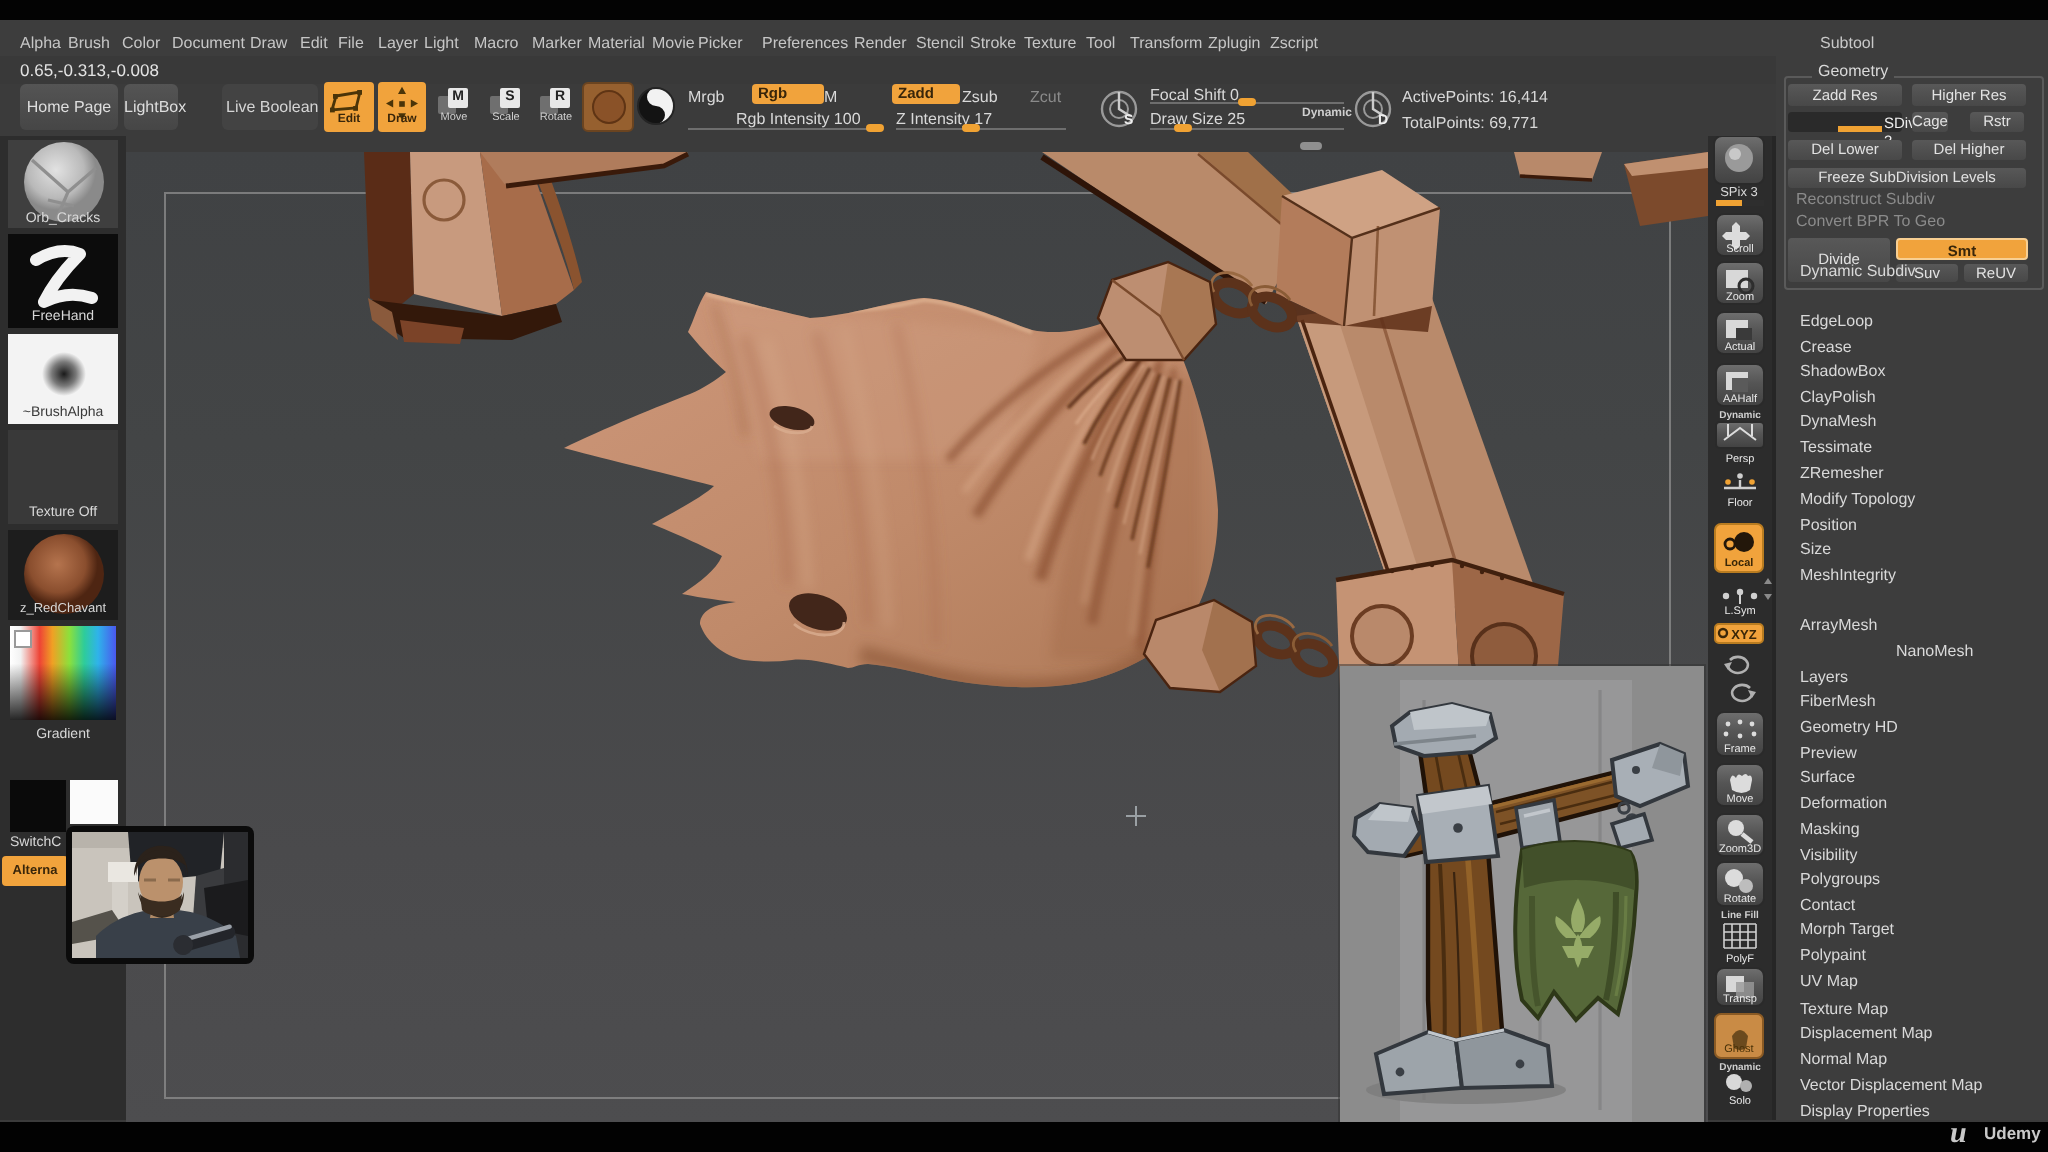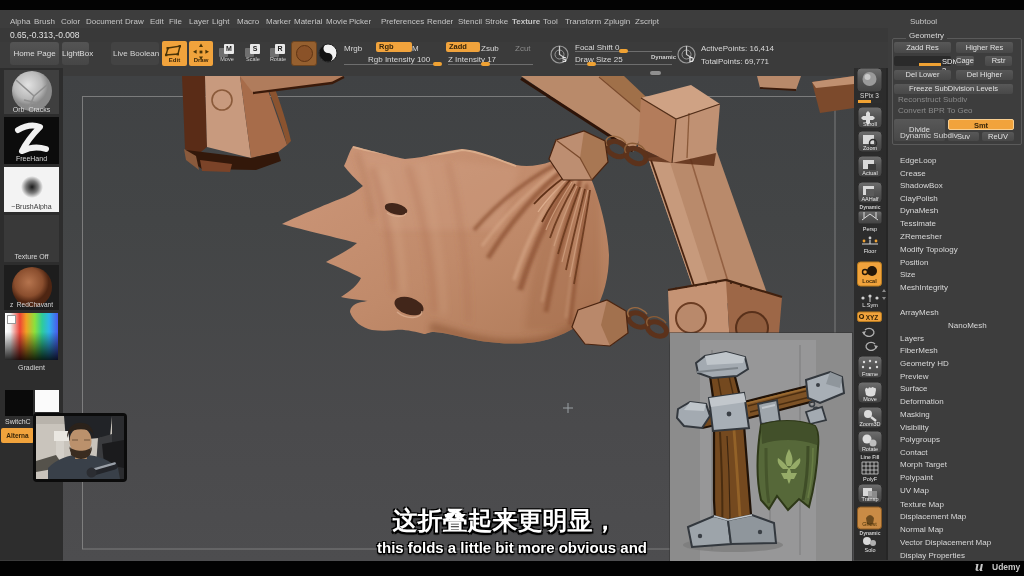--- a/index.html
+++ b/index.html
@@ -36,21 +36,21 @@
     <span class="menu" style="left:212px;">Light</span>
     <span class="menu" style="left:237px;">Macro</span>
     <span class="menu" style="left:266px;">Marker</span>
     <span class="menu" style="left:294px;">Material</span>
     <span class="menu" style="left:326px;">Movie</span>
     <span class="menu" style="left:349px;">Picker</span>
     <span class="menu" style="left:381px;">Preferences</span>
     <span class="menu" style="left:427px;">Render</span>
     <span class="menu" style="left:458px;">Stencil</span>
     <span class="menu" style="left:485px;">Stroke</span>
-    <span class="menu" style="left:512px;font-weight:bold;">Texture</span>
+    <span class="menu" style="left:512px;">Texture</span>
     <span class="menu" style="left:543px;">Tool</span>
     <span class="menu" style="left:565px;">Transform</span>
     <span class="menu" style="left:604px;">Zplugin</span>
     <span class="menu" style="left:635px;">Zscript</span>
   </div>
 
   <div class="abs" style="left:0;top:28px;width:1024px;height:14px;background:#393939;"></div>
   <div class="abs" style="left:10px;top:30px;font-size:8.5px;color:#e3e3e3;">0.65,-0.313,-0.008</div>
 
   <div class="abs" style="left:0;top:42px;width:1024px;height:34px;background:#3b3b3b;"></div>
@@ -687,26 +687,20 @@
 
         <g transform="rotate(-16 66 53)">
           <rect x="54" y="50" width="28" height="7" rx="3.5" fill="#23252a"></rect>
           <rect x="55" y="50" width="26" height="2.2" rx="1.1" fill="#9aa0a8"></rect>
           <circle cx="55" cy="53.5" r="5" fill="#2b2d32"></circle>
         </g>
       </svg>
     </div>
   </div>
 
-  <div class="abs" style="left:505px;top:504px;transform:translateX(-50%);font-size:25px;font-weight:bold;
-       color:#fff;white-space:nowrap;letter-spacing:0px;
-       text-shadow:-1.5px -1.5px 0 #000,1.5px -1.5px 0 #000,-1.5px 1.5px 0 #000,1.5px 1.5px 0 #000,0 2px 2px #000;">这折叠起来更明显，</div>
-  <div class="abs" style="left:512px;top:539px;transform:translateX(-50%);font-size:15px;font-weight:bold;
-       color:#fff;white-space:nowrap;
-       text-shadow:-1.2px -1.2px 0 #000,1.2px -1.2px 0 #000,-1.2px 1.2px 0 #000,1.2px 1.2px 0 #000,0 2px 2px #000;">this folds a little bit more obvious and</div>
 
   <div class="abs" style="left:0;top:561px;width:1024px;height:15px;background:#020202;"></div>
   <div id="udemy">
     <svg class="abs" style="left:972px;top:557px;" width="52" height="18" viewBox="0 0 52 18">
       <text x="3" y="14" font-size="15" font-weight="bold" font-style="italic" fill="#c9c9c9" font-family="Liberation Serif">u</text>
       <text x="20" y="12.5" font-size="8.5" font-weight="bold" fill="#c9c9c9" font-family="Liberation Sans">Udemy</text>
     </svg>
   </div>
 </div>
 

